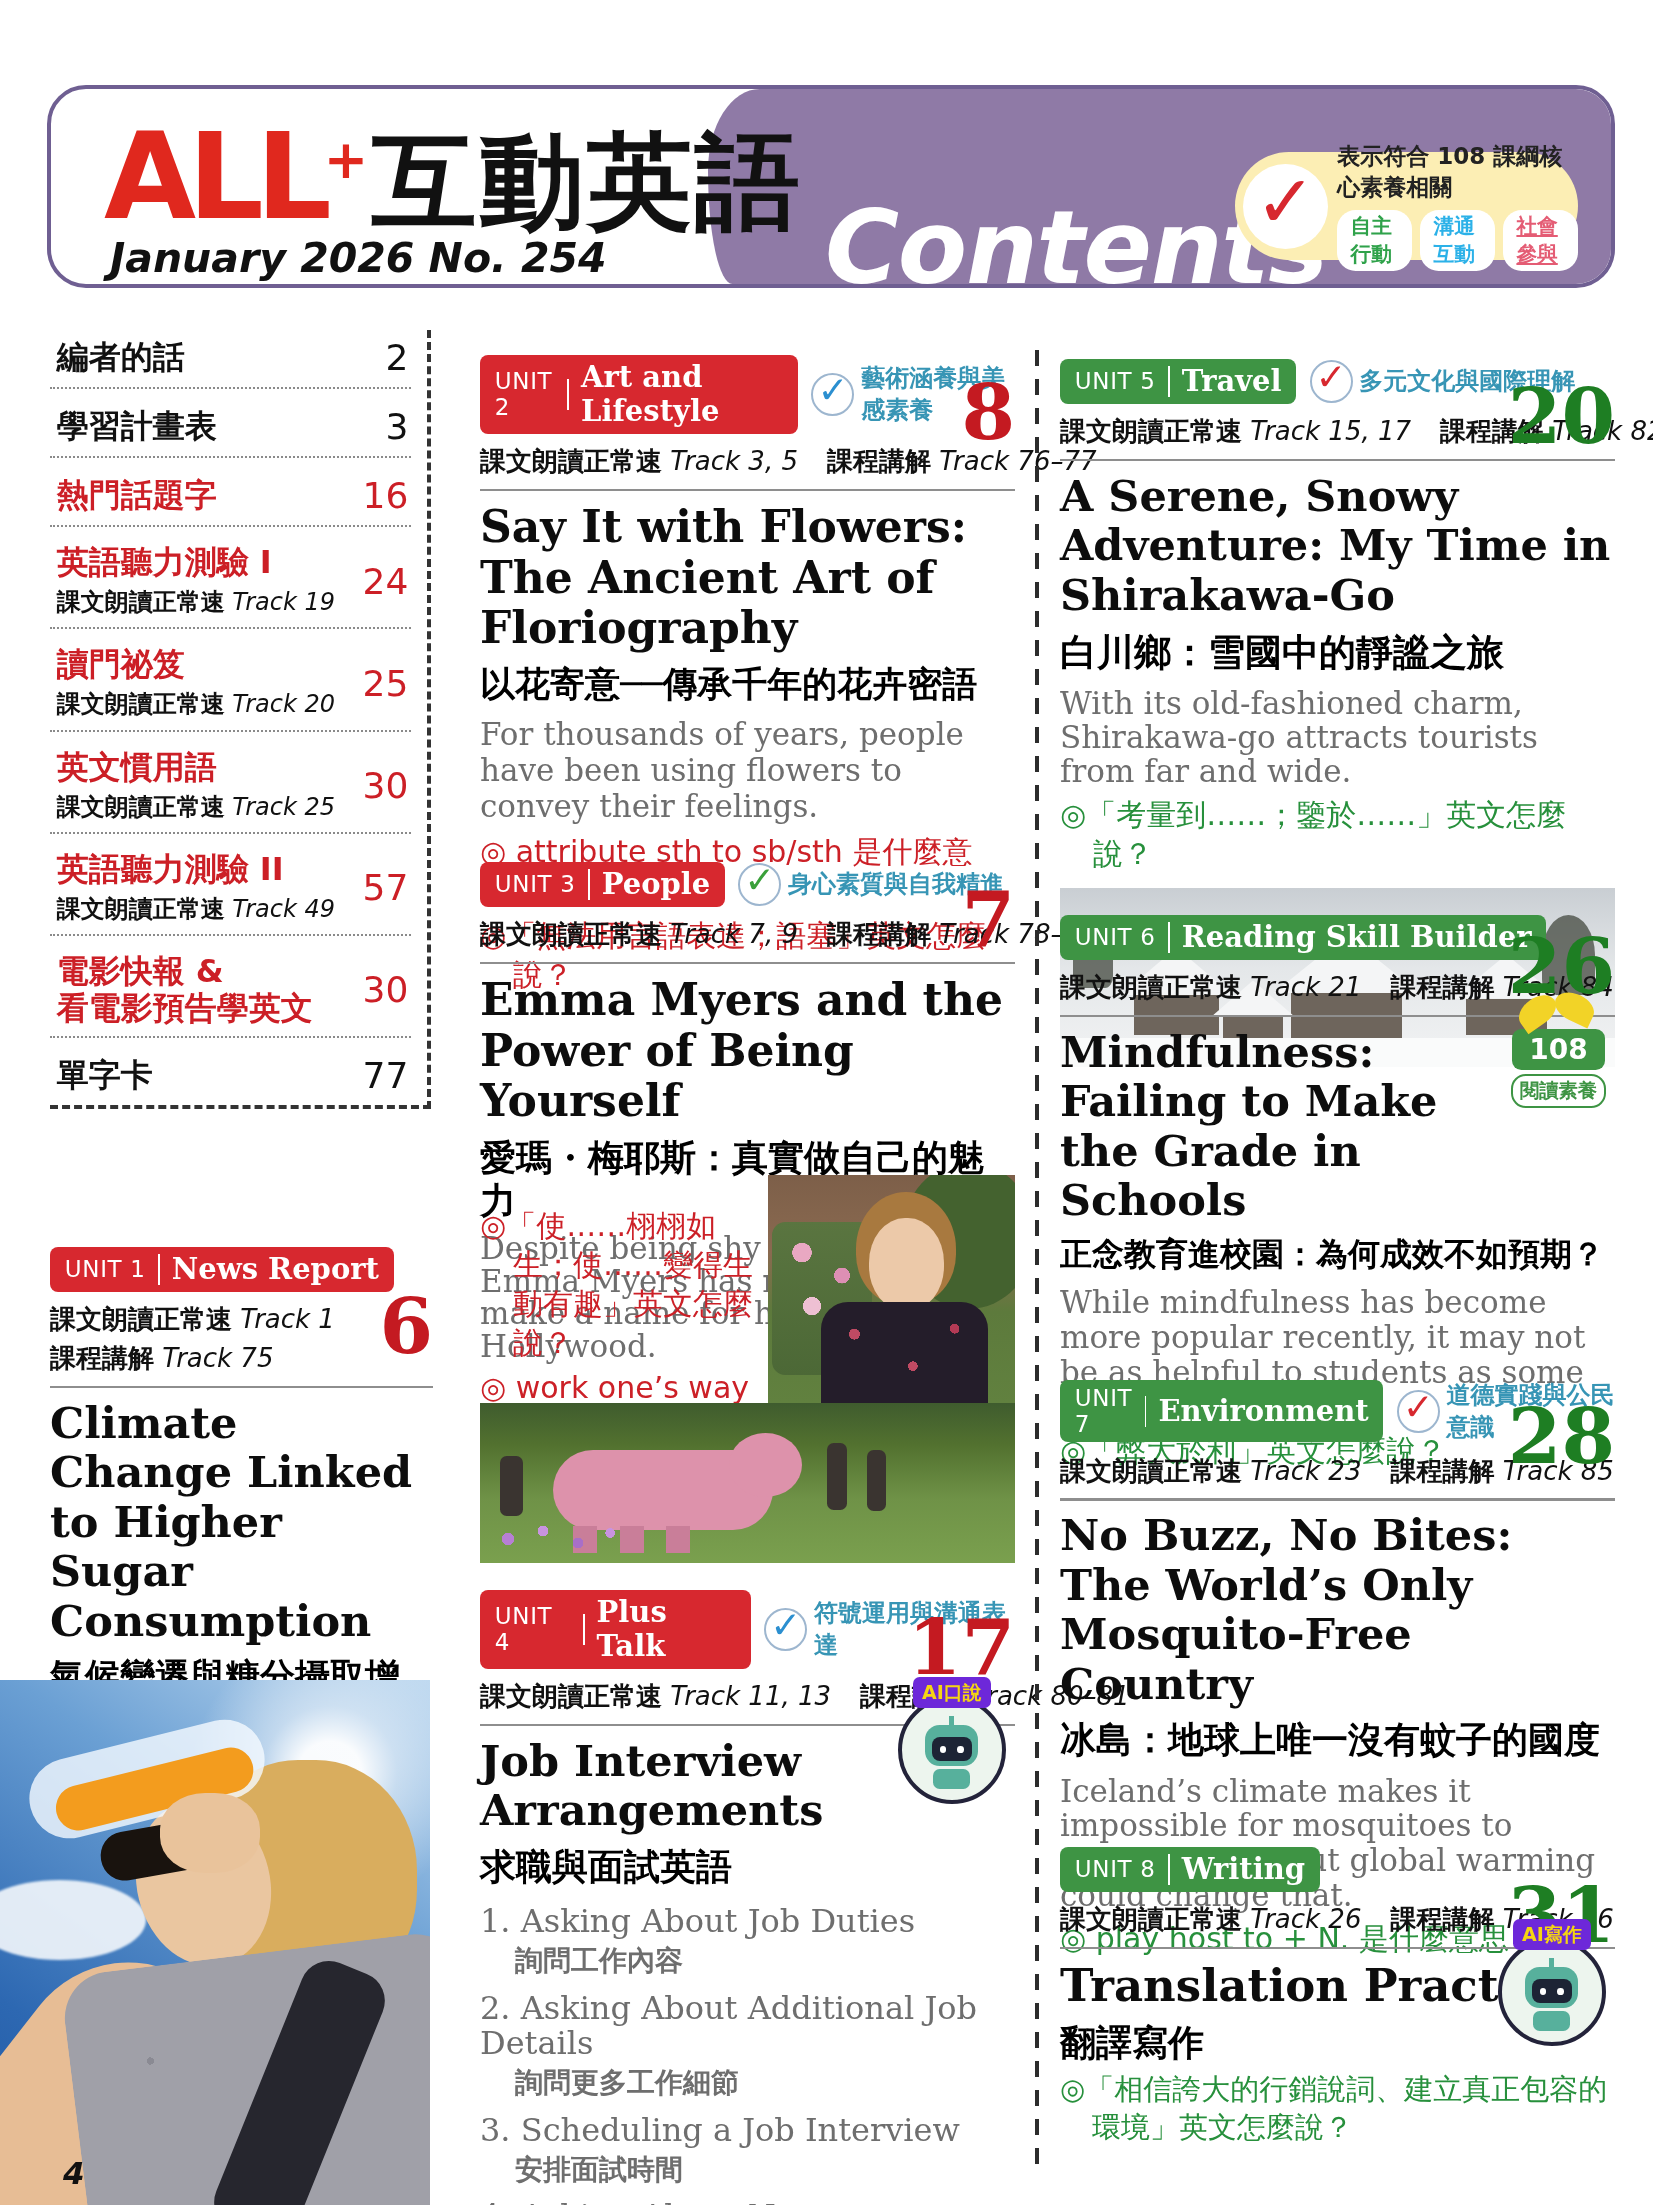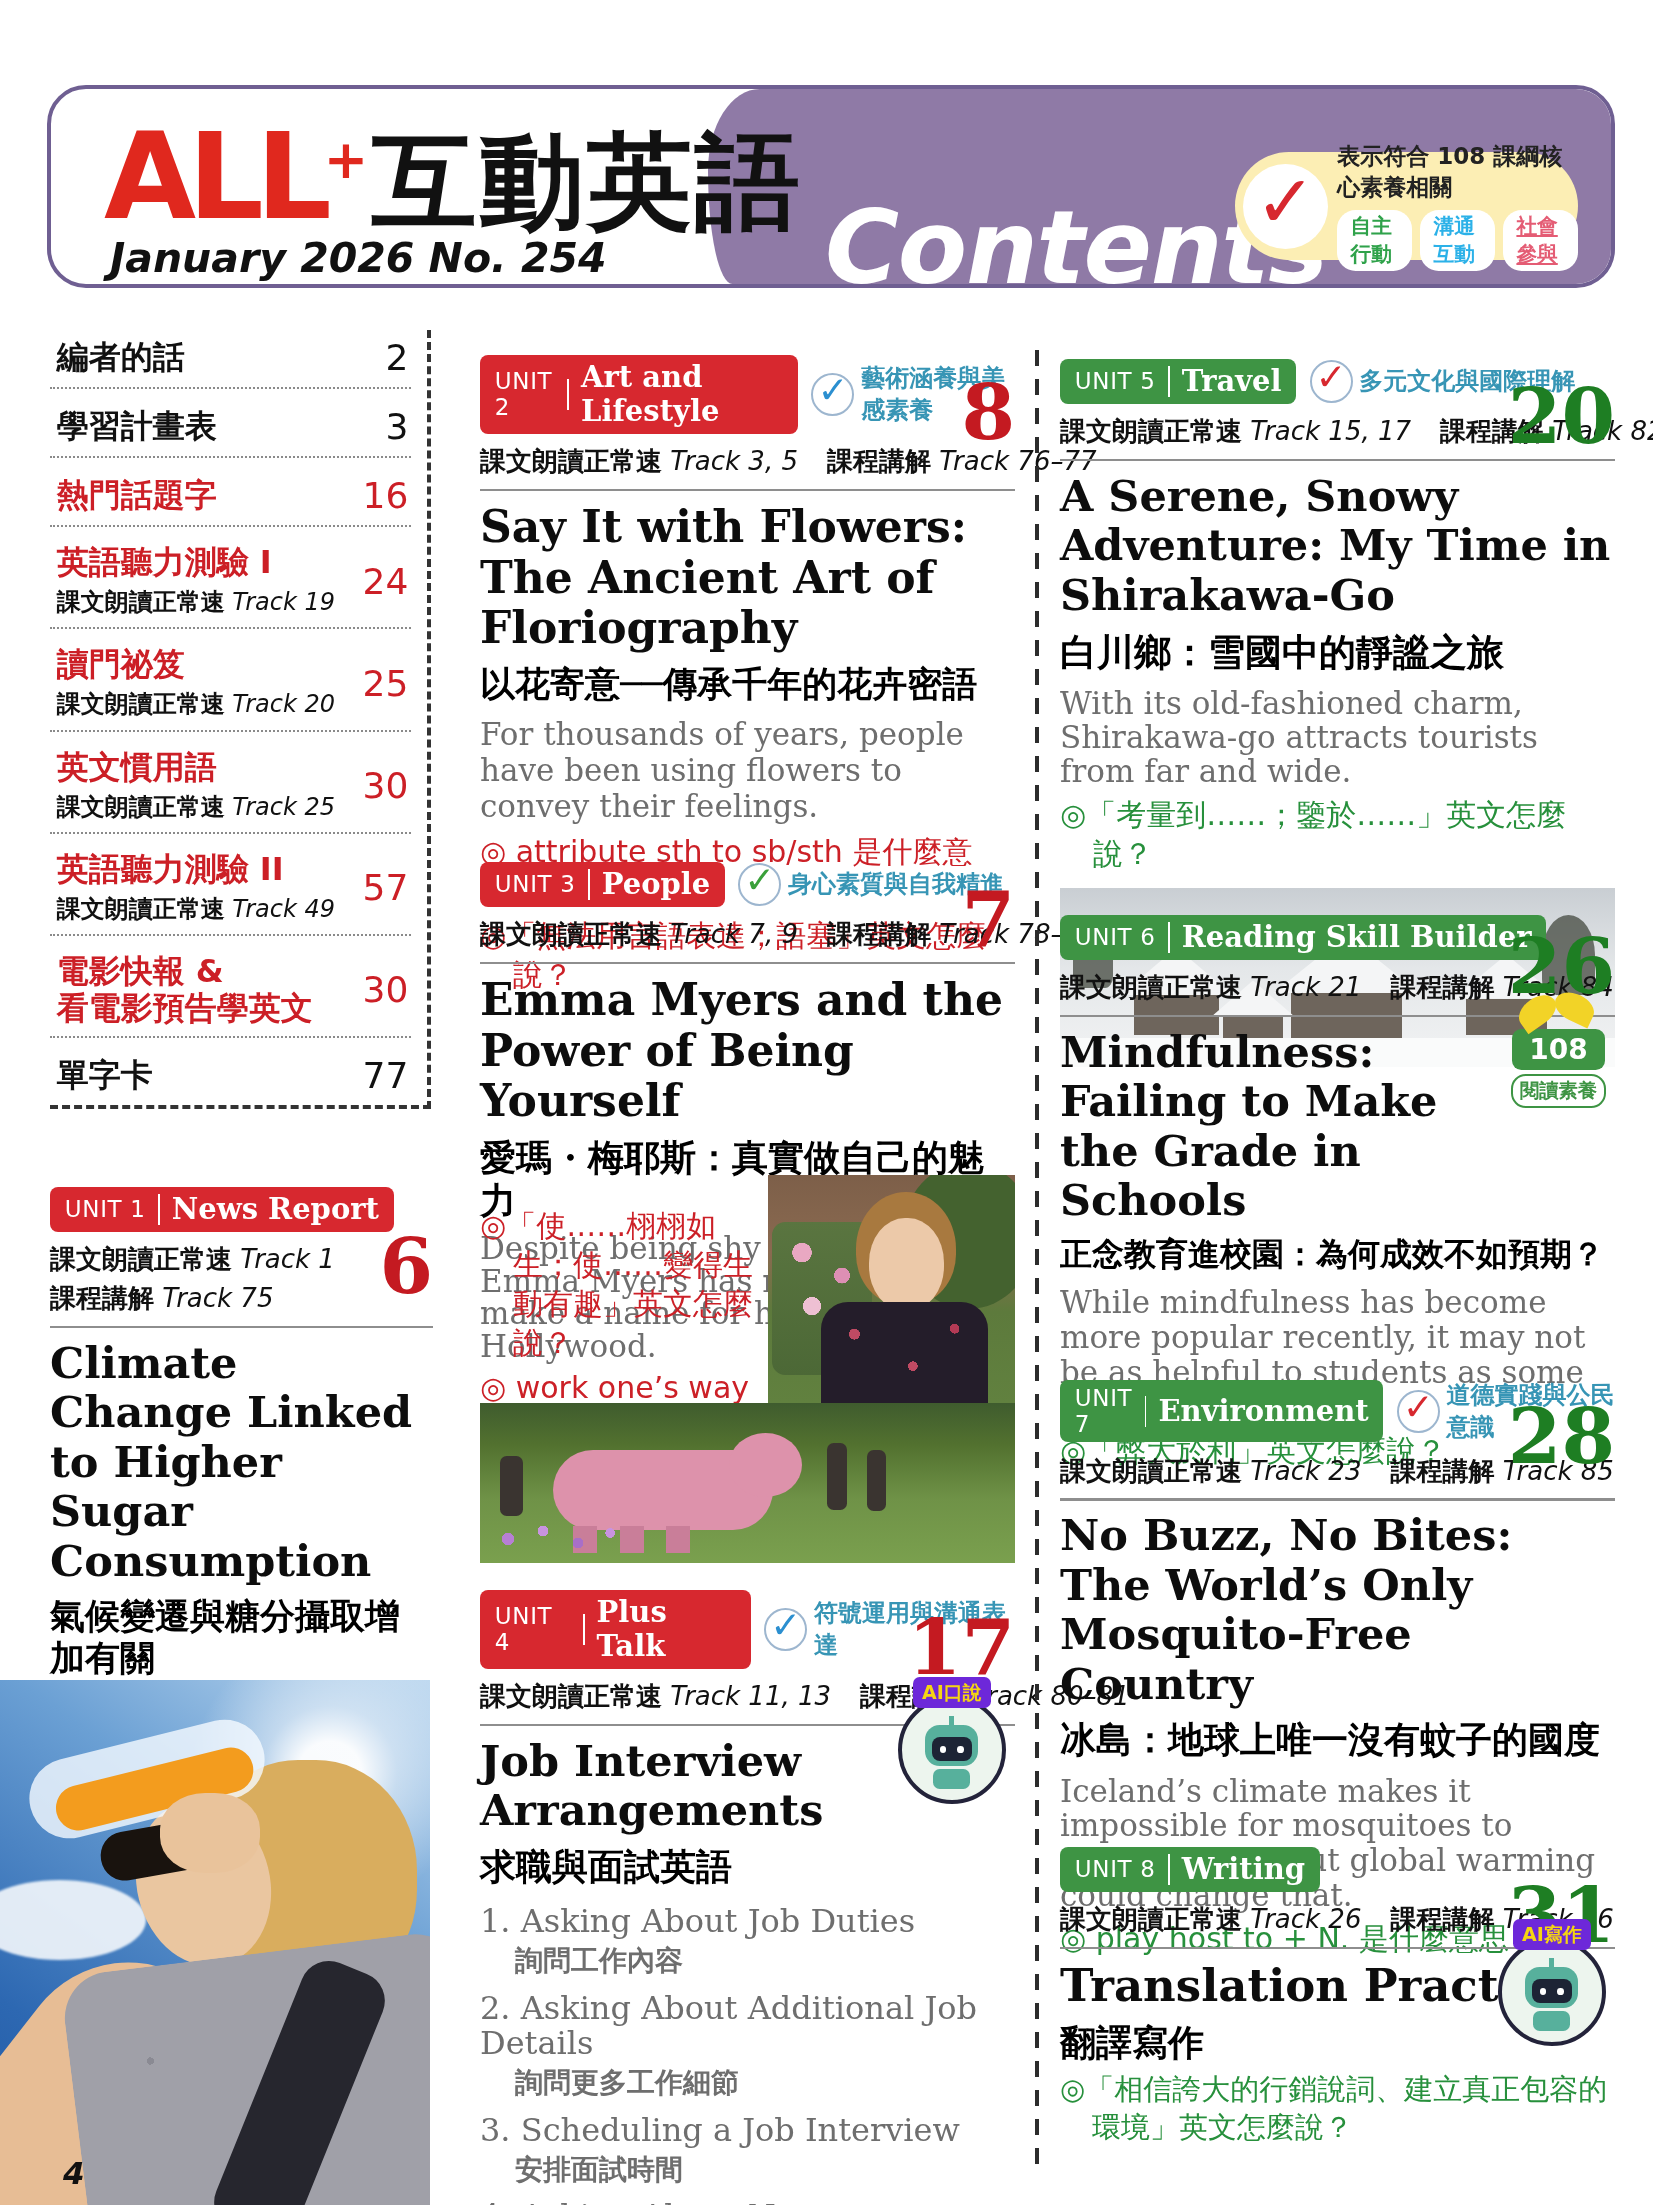--- a/index.html
+++ b/index.html
@@ -248,21 +248,21 @@
         <div class="toc-title">看電影預告學英文</div>
       </div>
       <div class="toc-page">30</div>
     </div>
     <div class="toc-row">
       <div class="toc-title">單字卡</div>
       <div class="toc-page">77</div>
     </div>
   </div>
 
-  <div class="unit" style="left:50px;top:1187px;width:383px;">
+  <div class="unit" style="left:50px;top:1247px;width:383px;">
     <span class="unit-badge red">
       <span class="unit-no">UNIT 1</span>
       <span class="unit-sep"></span>
       <span class="unit-section">News Report</span>
     </span>
     <div class="pagenum red" style="top:41px;">6</div>
     <div class="tracks tracks-stack">
       <div><span class="lbl">課文朗讀正常速</span> <span class="val">Track 1</span></div>
       <div><span class="lbl">課程講解</span> <span class="val">Track 75</span></div>
     </div>

